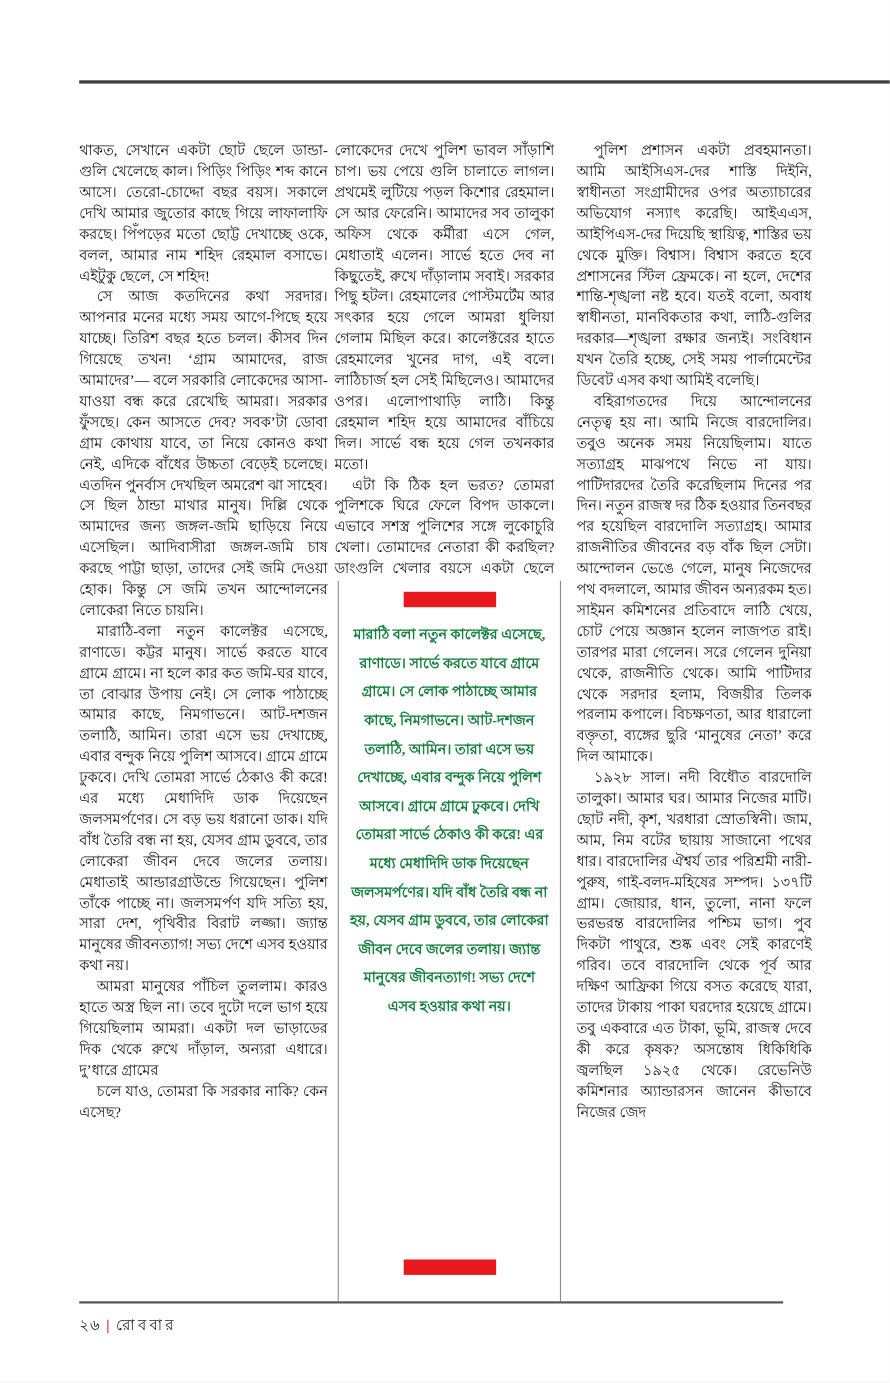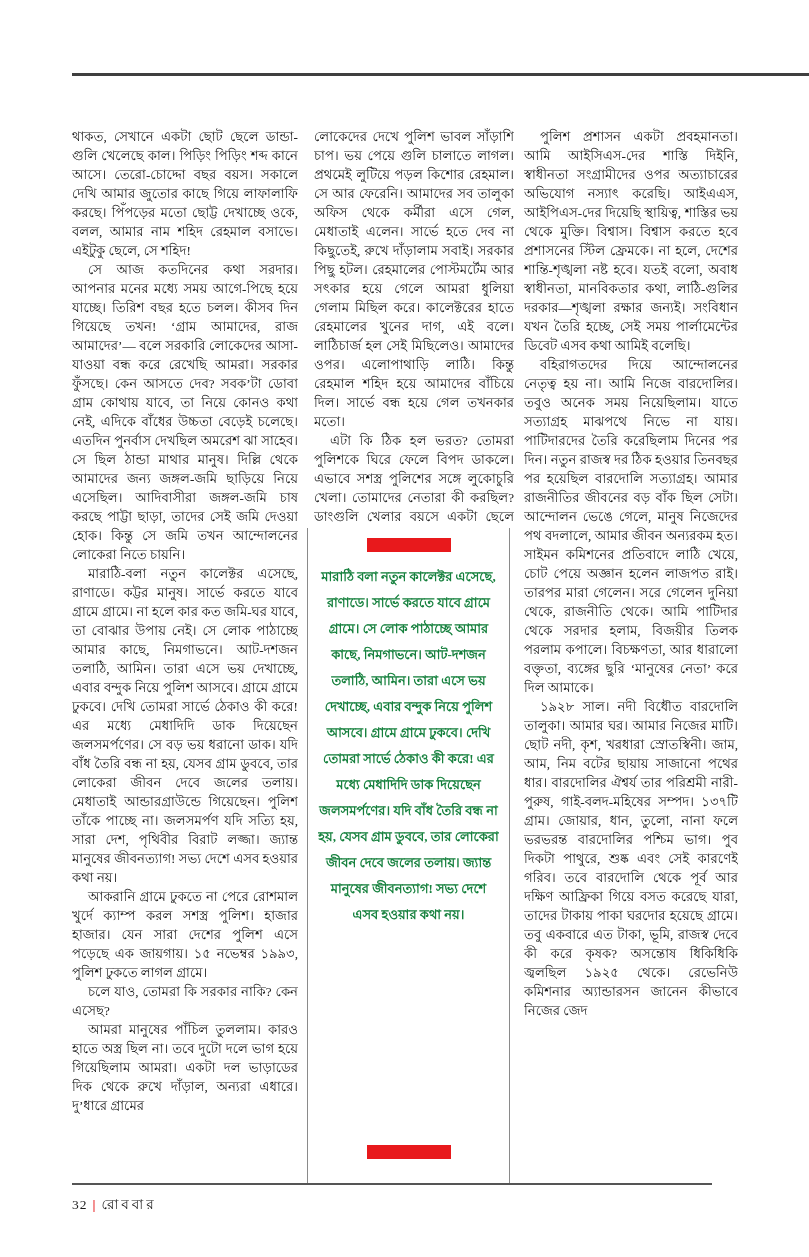--- a/index.html
+++ b/index.html
@@ -18,21 +18,21 @@
   }
   .col{
     position:absolute;top:127px;
     font-size:13.2px;line-height:19px;
     text-align:justify;
     overflow:hidden;
   }
   .col p{margin:0;}
   .col p.indent{text-indent:16px;}
   .col1{left:72px;width:226px;height:1022px;}
-  .col2{left:314px;width:200px;height:400px;}
+  .col2{left:304px;width:200px;height:400px;}
   .col3{left:524px;width:214px;height:1022px;}
   .quote-box{
     position:absolute;left:307px;top:528px;width:203px;height:655px;
     border-left:1px solid #8a8a8a;border-right:1px solid #8a8a8a;
     box-sizing:border-box;
   }
   .red-bar{
     width:84px;height:14px;background:#e8191c;
     margin:0 auto;
   }
@@ -59,23 +59,22 @@
 <body>
 
 <div class="page">
 
   <div class="top-rule"></div>
 
   <div class="col col1">
     <p>থাকত, সেখানে একটা ছোট ছেলে ডান্ডা-গুলি খেলেছে কাল। পিড়িং পিড়িং শব্দ কানে আসে। তেরো-চোদ্দো বছর বয়স। সকালে দেখি আমার জুতোর কাছে গিয়ে লাফালাফি করছে। পিঁপড়ের মতো ছোট্ট দেখাচ্ছে ওকে, বলল, আমার নাম শহিদ রেহমাল বসাভে। এইটুকু ছেলে, সে শহিদ!</p>
     <p class="indent">সে আজ কতদিনের কথা সরদার। আপনার মনের মধ্যে সময় আগে-পিছে হয়ে যাচ্ছে। তিরিশ বছর হতে চলল। কীসব দিন গিয়েছে তখন! ‘গ্রাম আমাদের, রাজ আমাদের’— বলে সরকারি লোকেদের আসা-যাওয়া বন্ধ করে রেখেছি আমরা। সরকার ফুঁসছে। কেন আসতে দেব? সবক’টা ডোবা গ্রাম কোথায় যাবে, তা নিয়ে কোনও কথা নেই, এদিকে বাঁধের উচ্চতা বেড়েই চলেছে। এতদিন পুনর্বাস দেখছিল অমরেশ ঝা সাহেব। সে ছিল ঠান্ডা মাথার মানুষ। দিল্লি থেকে আমাদের জন্য জঙ্গল-জমি ছাড়িয়ে নিয়ে এসেছিল। আদিবাসীরা জঙ্গল-জমি চাষ করছে পাট্টা ছাড়া, তাদের সেই জমি দেওয়া হোক। কিন্তু সে জমি তখন আন্দোলনের লোকেরা নিতে চায়নি।</p>
     <p class="indent">মারাঠি-বলা নতুন কালেক্টর এসেছে, রাণাডে। কট্টর মানুষ। সার্ভে করতে যাবে গ্রামে গ্রামে। না হলে কার কত জমি-ঘর যাবে, তা বোঝার উপায় নেই। সে লোক পাঠাচ্ছে আমার কাছে, নিমগাভনে। আট-দশজন তলাঠি, আমিন। তারা এসে ভয় দেখাচ্ছে, এবার বন্দুক নিয়ে পুলিশ আসবে। গ্রামে গ্রামে ঢুকবে। দেখি তোমরা সার্ভে ঠেকাও কী করে! এর মধ্যে মেধাদিদি ডাক দিয়েছেন জলসমর্পণের। সে বড় ভয় ধরানো ডাক। যদি বাঁধ তৈরি বন্ধ না হয়, যেসব গ্রাম ডুববে, তার লোকেরা জীবন দেবে জলের তলায়। মেধাতাই আন্ডারগ্রাউন্ডে গিয়েছেন। পুলিশ তাঁকে পাচ্ছে না। জলসমর্পণ যদি সত্যি হয়, সারা দেশ, পৃথিবীর বিরাট লজ্জা। জ্যান্ত মানুষের জীবনত্যাগ! সভ্য দেশে এসব হওয়ার কথা নয়।</p>
-    <p class="indent">আকরানি গ্রামে ঢুকতে না পেরে রোশমাল খুর্দে ক্যাম্প করল সশস্ত্র পুলিশ। হাজার হাজার। যেন সারা দেশের পুলিশ এসে পড়েছে এক জায়গায়। ১৫ নভেম্বর ১৯৯৩, পুলিশ ঢুকতে লাগল গ্রামে।</p>
+    <p class="indent">আমরা মানুষের পাঁচিল তুললাম। কারও হাতে অস্ত্র ছিল না। তবে দুটো দলে ভাগ হয়ে গিয়েছিলাম আমরা। একটা দল ভাড়াডের দিক থেকে রুখে দাঁড়াল, অন্যরা এধারে। দু’ধারে গ্রামের</p>
     <p class="indent">চলে যাও, তোমরা কি সরকার নাকি? কেন এসেছ?</p>
-    <p class="indent">আমরা মানুষের পাঁচিল তুললাম। কারও হাতে অস্ত্র ছিল না। তবে দুটো দলে ভাগ হয়ে গিয়েছিলাম আমরা। একটা দল ভাড়াডের দিক থেকে রুখে দাঁড়াল, অন্যরা এধারে। দু’ধারে গ্রামের</p>
   </div>
 
   <div class="col col2">
     <p>লোকেদের দেখে পুলিশ ভাবল সাঁড়াশি চাপ। ভয় পেয়ে গুলি চালাতে লাগল। প্রথমেই লুটিয়ে পড়ল কিশোর রেহমাল। সে আর ফেরেনি। আমাদের সব তালুকা অফিস থেকে কর্মীরা এসে গেল, মেধাতাই এলেন। সার্ভে হতে দেব না কিছুতেই, রুখে দাঁড়ালাম সবাই। সরকার পিছু হটল। রেহমালের পোস্টমর্টেম আর সৎকার হয়ে গেলে আমরা ধুলিয়া গেলাম মিছিল করে। কালেক্টরের হাতে রেহমালের খুনের দাগ, এই বলে। লাঠিচার্জ হল সেই মিছিলেও। আমাদের ওপর। এলোপাথাড়ি লাঠি। কিন্তু রেহমাল শহিদ হয়ে আমাদের বাঁচিয়ে দিল। সার্ভে বন্ধ হয়ে গেল তখনকার মতো।</p>
     <p class="indent">এটা কি ঠিক হল ভরত? তোমরা পুলিশকে ঘিরে ফেলে বিপদ ডাকলে। এভাবে সশস্ত্র পুলিশের সঙ্গে লুকোচুরি খেলা। তোমাদের নেতারা কী করছিল? ডাংগুলি খেলার বয়সে একটা ছেলে শহিদ হয়ে গেল।</p>
   </div>
 
   <div class="quote-box">
     <div class="red-bar top"></div>
     <div class="quote-text">মারাঠি বলা নতুন কালেক্টর এসেছে, রাণাডে। সার্ভে করতে যাবে গ্রামে গ্রামে। সে লোক পাঠাচ্ছে আমার কাছে, নিমগাভনে। আট-দশজন তলাঠি, আমিন। তারা এসে ভয় দেখাচ্ছে, এবার বন্দুক নিয়ে পুলিশ আসবে। গ্রামে গ্রামে ঢুকবে। দেখি তোমরা সার্ভে ঠেকাও কী করে! এর মধ্যে মেধাদিদি ডাক দিয়েছেন জলসমর্পণের। যদি বাঁধ তৈরি বন্ধ না হয়, যেসব গ্রাম ডুববে, তার লোকেরা জীবন দেবে জলের তলায়। জ্যান্ত মানুষের জীবনত্যাগ! সভ্য দেশে এসব হওয়ার কথা নয়।</div>
@@ -84,16 +83,16 @@
 
   <div class="col col3">
     <p class="indent">পুলিশ প্রশাসন একটা প্রবহমানতা। আমি আইসিএস-দের শাস্তি দিইনি, স্বাধীনতা সংগ্রামীদের ওপর অত্যাচারের অভিযোগ নস্যাৎ করেছি। আইএএস, আইপিএস-দের দিয়েছি স্থায়িত্ব, শাস্তির ভয় থেকে মুক্তি। বিশ্বাস। বিশ্বাস করতে হবে প্রশাসনের স্টিল ফ্রেমকে। না হলে, দেশের শান্তি-শৃঙ্খলা নষ্ট হবে। যতই বলো, অবাধ স্বাধীনতা, মানবিকতার কথা, লাঠি-গুলির দরকার—শৃঙ্খলা রক্ষার জন্যই। সংবিধান যখন তৈরি হচ্ছে, সেই সময় পার্লামেন্টের ডিবেট এসব কথা আমিই বলেছি।</p>
     <p class="indent">বহিরাগতদের দিয়ে আন্দোলনের নেতৃত্ব হয় না। আমি নিজে বারদোলির। তবুও অনেক সময় নিয়েছিলাম। যাতে সত্যাগ্রহ মাঝপথে নিভে না যায়। পাটিদারদের তৈরি করেছিলাম দিনের পর দিন। নতুন রাজস্ব দর ঠিক হওয়ার তিনবছর পর হয়েছিল বারদোলি সত্যাগ্রহ। আমার রাজনীতির জীবনের বড় বাঁক ছিল সেটা। আন্দোলন ভেঙে গেলে, মানুষ নিজেদের পথ বদলালে, আমার জীবন অন্যরকম হত। সাইমন কমিশনের প্রতিবাদে লাঠি খেয়ে, চোট পেয়ে অজ্ঞান হলেন লাজপত রাই। তারপর মারা গেলেন। সরে গেলেন দুনিয়া থেকে, রাজনীতি থেকে। আমি পাটিদার থেকে সরদার হলাম, বিজয়ীর তিলক পরলাম কপালে। বিচক্ষণতা, আর ধারালো বক্তৃতা, ব্যঙ্গের ছুরি ‘মানুষের নেতা’ করে দিল আমাকে।</p>
     <p class="indent">১৯২৮ সাল। নদী বিধৌত বারদোলি তালুকা। আমার ঘর। আমার নিজের মাটি। ছোট নদী, কৃশ, খরধারা স্রোতস্বিনী। জাম, আম, নিম বটের ছায়ায় সাজানো পথের ধার। বারদোলির ঐশ্বর্য তার পরিশ্রমী নারী-পুরুষ, গাই-বলদ-মহিষের সম্পদ। ১৩৭টি গ্রাম। জোয়ার, ধান, তুলো, নানা ফলে ভরভরন্ত বারদোলির পশ্চিম ভাগ। পুব দিকটা পাথুরে, শুষ্ক এবং সেই কারণেই গরিব। তবে বারদোলি থেকে পূর্ব আর দক্ষিণ আফ্রিকা গিয়ে বসত করেছে যারা, তাদের টাকায় পাকা ঘরদোর হয়েছে গ্রামে। তবু একবারে এত টাকা, ভূমি, রাজস্ব দেবে কী করে কৃষক? অসন্তোষ ধিকিধিকি জ্বলছিল ১৯২৫ থেকে। রেভেনিউ কমিশনার অ্যান্ডারসন জানেন কীভাবে নিজের জেদ</p>
   </div>
 
   <div class="footer-rule"></div>
 
   <div class="footer">
-    <span>32</span><span class="sep">|</span><span class="mag">রোববার</span>
+    <span>২৬</span><span class="sep">|</span><span class="mag">রোববার</span>
   </div>
 
 </div>
 
 </body></html>

